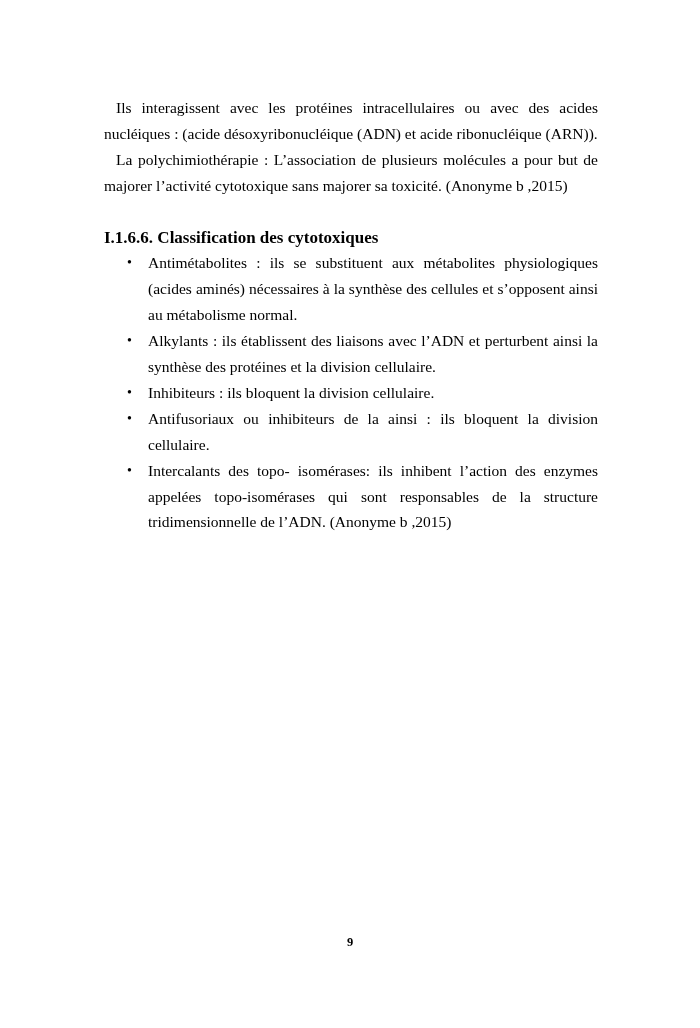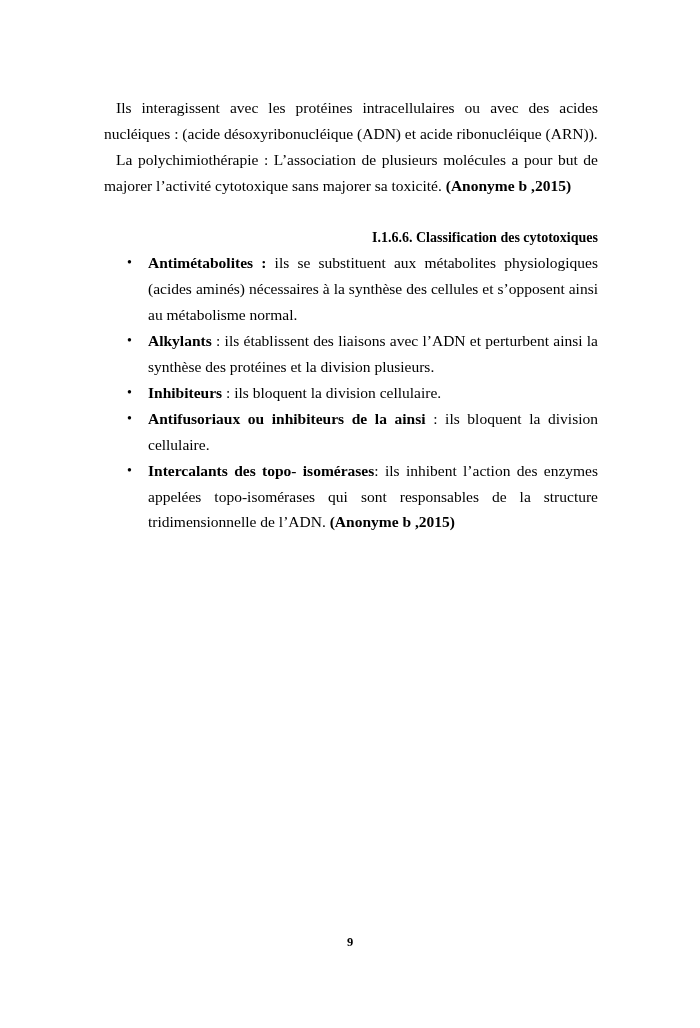--- a/index.html
+++ b/index.html
@@ -19,27 +19,27 @@
     width: 494px;
   }
   .para {
     margin: 0;
     font-size: 15.5px;
     line-height: 25.9px;
     text-align: justify;
     text-justify: inter-word;
   }
   .indent { text-indent: 12px; }
-  .b { font-weight: bold; }
+  .b { font-weight: normal; }
   .heading {
     margin: 25.9px 0 0 0;
-    font-size: 14px;
+    font-size: 17px;
     line-height: 25.9px;
     font-weight: bold;
-    text-align: right;
+    text-align: left;
   }
   ul.bullets {
     margin: 0;
     padding: 0;
     list-style: none;
   }
   ul.bullets li {
     position: relative;
     margin: 0 0 0 44px;
     font-size: 15.5px;
@@ -75,21 +75,21 @@
     <p class="para indent">Ils interagissent avec les protéines intracellulaires ou avec des acides nucléiques : (acide désoxyribonucléique (ADN) et acide ribonucléique (ARN)).</p>
 
 
     <p class="para indent"><span>La polychimiothérapie : L’association de plusieurs molécules a pour but de majorer l’activité cytotoxique sans majorer sa toxicité.  </span><span class="b">(Anonyme b ,2015)</span></p>
 
     <p class="heading">I.1.6.6. Classification des cytotoxiques</p>
 
     <ul class="bullets">
       <li><span class="marker">•</span><span class="b">Antimétabolites : </span><span>ils se substituent aux métabolites physiologiques (acides aminés) nécessaires à la synthèse des cellules et s’opposent ainsi au métabolisme normal.</span></li>
 
-      <li><span class="marker">•</span><span class="b">Alkylants</span><span> : ils établissent des liaisons avec l’ADN et perturbent ainsi la synthèse des protéines et la division plusieurs.</span></li>
+      <li><span class="marker">•</span><span class="b">Alkylants</span><span> : ils établissent des liaisons avec l’ADN et perturbent ainsi la synthèse des protéines et la division cellulaire.</span></li>
 
       <li><span class="marker">•</span><span class="b">Inhibiteurs</span><span> : ils bloquent la division cellulaire.</span></li>
 
       <li><span class="marker">•</span><span class="b">Antifusoriaux ou inhibiteurs de la ainsi</span><span> : ils bloquent la division cellulaire.</span></li>
 
       <li><span class="marker">•</span><span class="b">Intercalants des topo- isomérases</span><span>: ils inhibent l’action des enzymes appelées topo-isomérases qui sont responsables de la structure tridimensionnelle de l’ADN. </span><span class="b">(Anonyme b ,2015)</span></li>
     </ul>
 
   </div>
 

